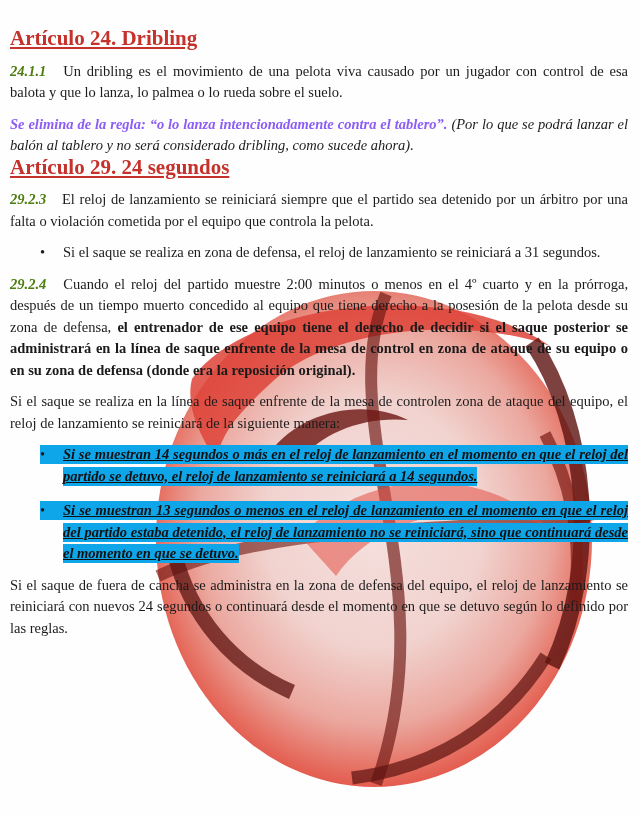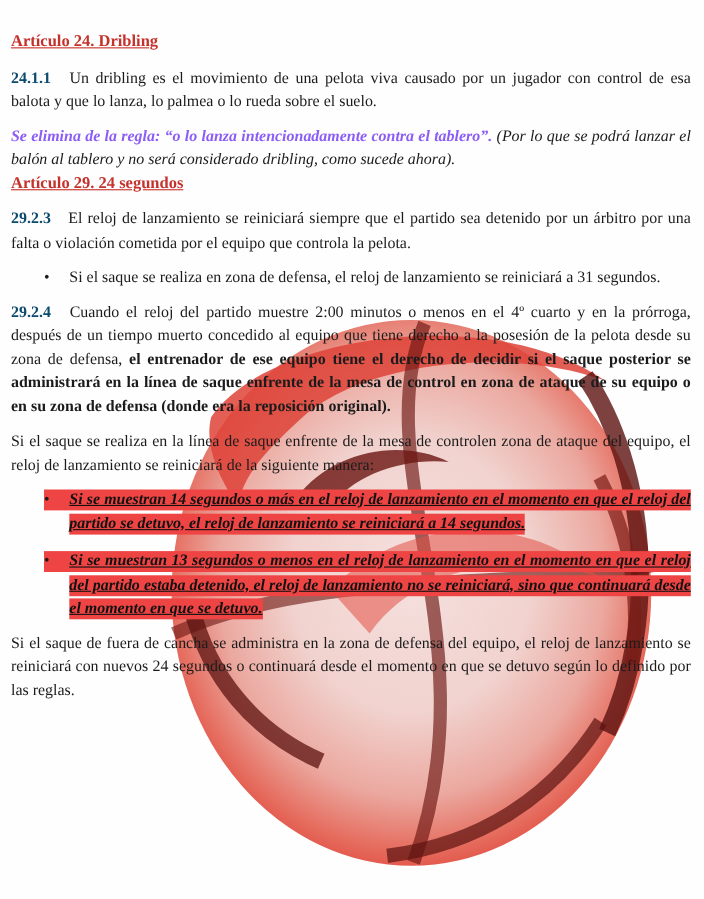--- a/index.html
+++ b/index.html
@@ -14,42 +14,42 @@
     z-index:0; pointer-events:none;
   }
   .content {
     position:relative; z-index:1;
     padding:28px 12px 0 10px;
     font-size:14.5px; line-height:21.5px;
     text-align:justify;
     filter:blur(0.25px);
   }
   h1.article {
-    margin:0; font-size:15px; line-height:21.5px; text-align:left;
+    margin:0; font-size:21px; line-height:21.5px; text-align:left;
     color:#c5312b; font-weight:bold;
     text-decoration:underline; text-decoration-color:#c5312b;
   }
   h1.article.gap-large { }
   p.para { margin:10px 0 0 0; }
   p.first-after-heading { margin-top:11px; }
-  .num { color:#0c4a6e; font-weight:bold; margin-right:11px; }
+  .num { color:#4d7c0f; font-weight:bold; margin-right:11px;font-style:italic; }
   .red-em { color:#8b5cf6; font-weight:bold; font-style:italic; }
   .blk-em { font-style:italic; }
   .bold { font-weight:bold; }
   .bullets { margin:10px 0 0 0; }
   .bullet {
     padding-left:53px; text-indent:-23px; margin:0;
   }
   .marker {
     display:inline-block; width:23px; text-indent:0; vertical-align:baseline;
   }
   .hl-bullet-1 { margin-top:10px; }
   .hl-bullet-2 { margin-top:13px; }
   .hlwrap {
-    background:#ef4444;
+    background:#0ea5e9;
     padding:1px 0 2px 0;
   }
   .hl-text {
     font-style:italic; font-weight:bold;
     text-decoration:underline;
     color:#111;
   }
 </style>
 </head>
 <body>

